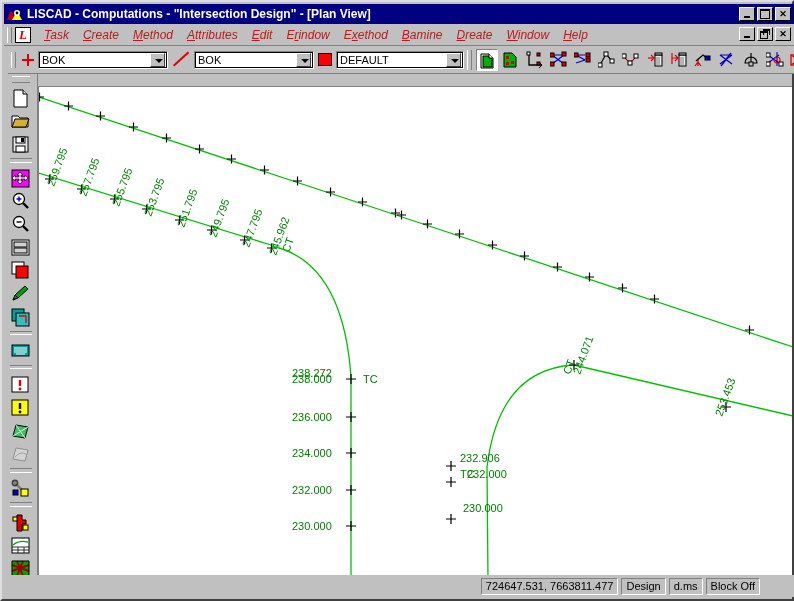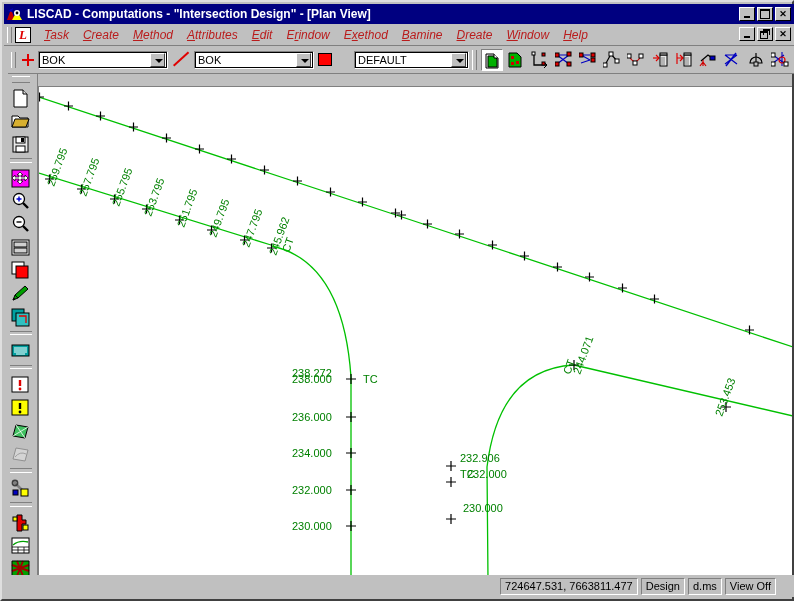--- a/index.html
+++ b/index.html
@@ -101,21 +101,21 @@
   .canvas{position:absolute;left:36px;top:84px;width:754px;height:493px;
           background:#ffffff;overflow:hidden;
           border-left:1px solid #808080;border-top:1px solid #808080;
           box-sizing:border-box;}
   .canvas svg{position:absolute;left:0;top:0;}
   .cv-left-edge{position:absolute;left:36px;top:72px;width:2px;height:505px;background:#c0c0c0;}
 
   
   .statusbar{position:absolute;left:2px;bottom:2px;width:790px;height:22px;
              background:#c0c0c0;display:flex;align-items:center;
-             justify-content:flex-end;box-sizing:border-box;padding-right:0;}
+             justify-content:flex-end;box-sizing:border-box;padding-right:16px;}
   .spanel{height:17px;margin-left:3px;display:flex;align-items:center;
           padding:0 4px;color:#000;font-size:11px;white-space:nowrap;
           border-left:1px solid #808080;border-top:1px solid #808080;
           border-right:1px solid #ffffff;border-bottom:1px solid #ffffff;
           box-sizing:border-box;}
   .grip-res{width:14px;height:14px;margin-left:4px;position:relative;flex:0 0 auto;}
   .grip-res i{position:absolute;display:block;background:#ffffff;height:2px;
               transform:rotate(-45deg);font-style:normal;}
   .grip-res i:nth-child(1){width:4px;right:1px;bottom:2px;}
   .grip-res i:nth-child(2){width:9px;right:1px;bottom:4px;}
@@ -204,21 +204,21 @@
       <span class="carrow"></span>
     </div>
 
     <div class="lineicon"></div>
     <div class="combo" style="width:120px;">
       <span class="cv">BOK</span>
       <span class="carrow"></span>
     </div>
 
     <div class="swatch"></div>
-    <div class="combo" style="width:115px;margin-left:18px;">
+    <div class="combo" style="width:128px;">
       <span class="cv">DEFAULT</span>
       <span class="carrow"></span>
     </div>
 
     <div class="tb-sep"></div>
 
     <div class="tbtn pressed">
       <svg width="18" height="18" viewBox="0 0 18 18">
         <path d="M2 2 h8 l4 4 v10 H2 Z" fill="#e8e8e8" stroke="#000" stroke-width="1"></path>
         <path d="M4 4 h6 l3 3 v8 H4 Z" fill="#00b000" stroke="#000" stroke-width="1"></path>
@@ -579,21 +579,21 @@
         <text class="lbl" transform="translate(541,288) rotate(-70)">244.071</text>
         <text class="lbl" transform="translate(683,330) rotate(-70)">253.453</text>
       </g>
     </svg>
   </div>
 
   <div class="statusbar">
     <div class="spanel">724647.531, 7663811.477</div>
     <div class="spanel">Design</div>
     <div class="spanel">d.ms</div>
-    <div class="spanel">View Off</div>
+    <div class="spanel">Block Off</div>
     <div class="grip-res">
       <b></b>
         <b></b>
         <b></b>
         <i></i>
         <i></i>
         <i></i>
     </div>
   </div>
 

